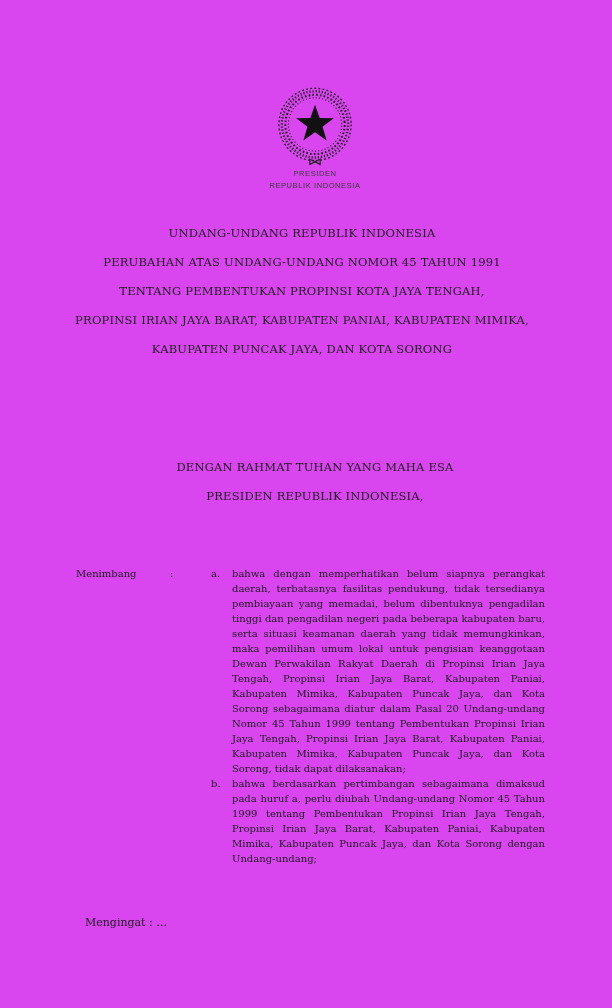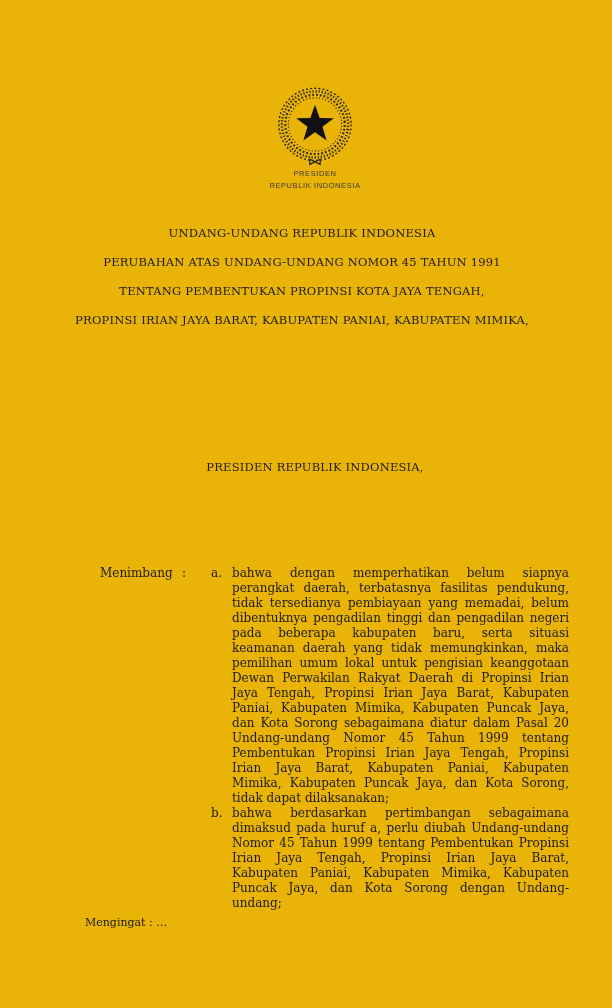--- a/index.html
+++ b/index.html
@@ -1,20 +1,20 @@
 <!DOCTYPE html>
 <html><head>
 <meta charset="utf-8">
 <style>
   html, body { margin: 0; padding: 0; background: #ffffff; }
   .page {
     position: relative;
     width: 612px;
     height: 1008px;
-    background: #eab308;
+    background: #d946ef;
     font-family: "DejaVu Serif", "Liberation Serif", serif;
     color: #1b1b1b;
     overflow: hidden;
   }
   
   .seal-block {
     position: absolute;
     top: 84px;
     left: 85px;
     width: 460px;
@@ -49,25 +49,26 @@
     margin: 0 0 17px 0;
     font-size: 11.5px;
     line-height: 12px;
     letter-spacing: 0.2px;
     white-space: nowrap;
   }
   
   .considering {
     position: absolute;
     top: 566px;
-    left: 100px;
+    left: 76px;
     width: 469px;
     display: flex;
-    font-size: 12px;
+    font-size: 10px;
     line-height: 15px;
+    gap: 12px;
   }
   .consider-label { width: 82px; flex: 0 0 82px; }
   .consider-colon { width: 29px; flex: 0 0 29px; }
   .consider-items { flex: 1; }
   .consider-item { display: flex; }
   .item-marker { width: 21px; flex: 0 0 21px; }
   .item-text {
     flex: 1;
     text-align: justify;
     text-justify: inter-word;
@@ -104,23 +105,25 @@
     </svg>
     <p class="seal-text first">PRESIDEN</p>
     <p class="seal-text">REPUBLIK INDONESIA</p>
   </div>
 
   <div class="title-block">
     <p>UNDANG-UNDANG REPUBLIK INDONESIA</p>
     <p>PERUBAHAN ATAS UNDANG-UNDANG NOMOR 45 TAHUN 1991</p>
     <p>TENTANG PEMBENTUKAN PROPINSI KOTA JAYA TENGAH,</p>
     <p>PROPINSI IRIAN JAYA BARAT, KABUPATEN PANIAI, KABUPATEN MIMIKA,</p>
+    <p>KABUPATEN PUNCAK JAYA, DAN KOTA SORONG</p>
   </div>
 
   <div class="invocation-block">
+    <p>DENGAN RAHMAT TUHAN YANG MAHA ESA</p>
     <p>PRESIDEN REPUBLIK INDONESIA,</p>
   </div>
 
   <div class="considering">
     <div class="consider-label">Menimbang</div>
     <div class="consider-colon">:</div>
     <div class="consider-items">
       <div class="consider-item">
         <div class="item-marker">a.</div>
         <p class="item-text">bahwa dengan memperhatikan belum siapnya perangkat daerah, terbatasnya fasilitas pendukung, tidak tersedianya pembiayaan yang memadai, belum dibentuknya pengadilan tinggi dan pengadilan negeri pada beberapa kabupaten baru, serta situasi keamanan daerah yang tidak memungkinkan, maka pemilihan umum lokal untuk pengisian keanggotaan Dewan Perwakilan Rakyat Daerah di Propinsi Irian Jaya Tengah, Propinsi Irian Jaya Barat, Kabupaten Paniai, Kabupaten Mimika, Kabupaten Puncak Jaya, dan Kota Sorong sebagaimana diatur dalam Pasal 20 Undang-undang Nomor 45 Tahun 1999 tentang Pembentukan Propinsi Irian Jaya Tengah, Propinsi Irian Jaya Barat, Kabupaten Paniai, Kabupaten Mimika, Kabupaten Puncak Jaya, dan Kota Sorong, tidak dapat dilaksanakan;</p>

